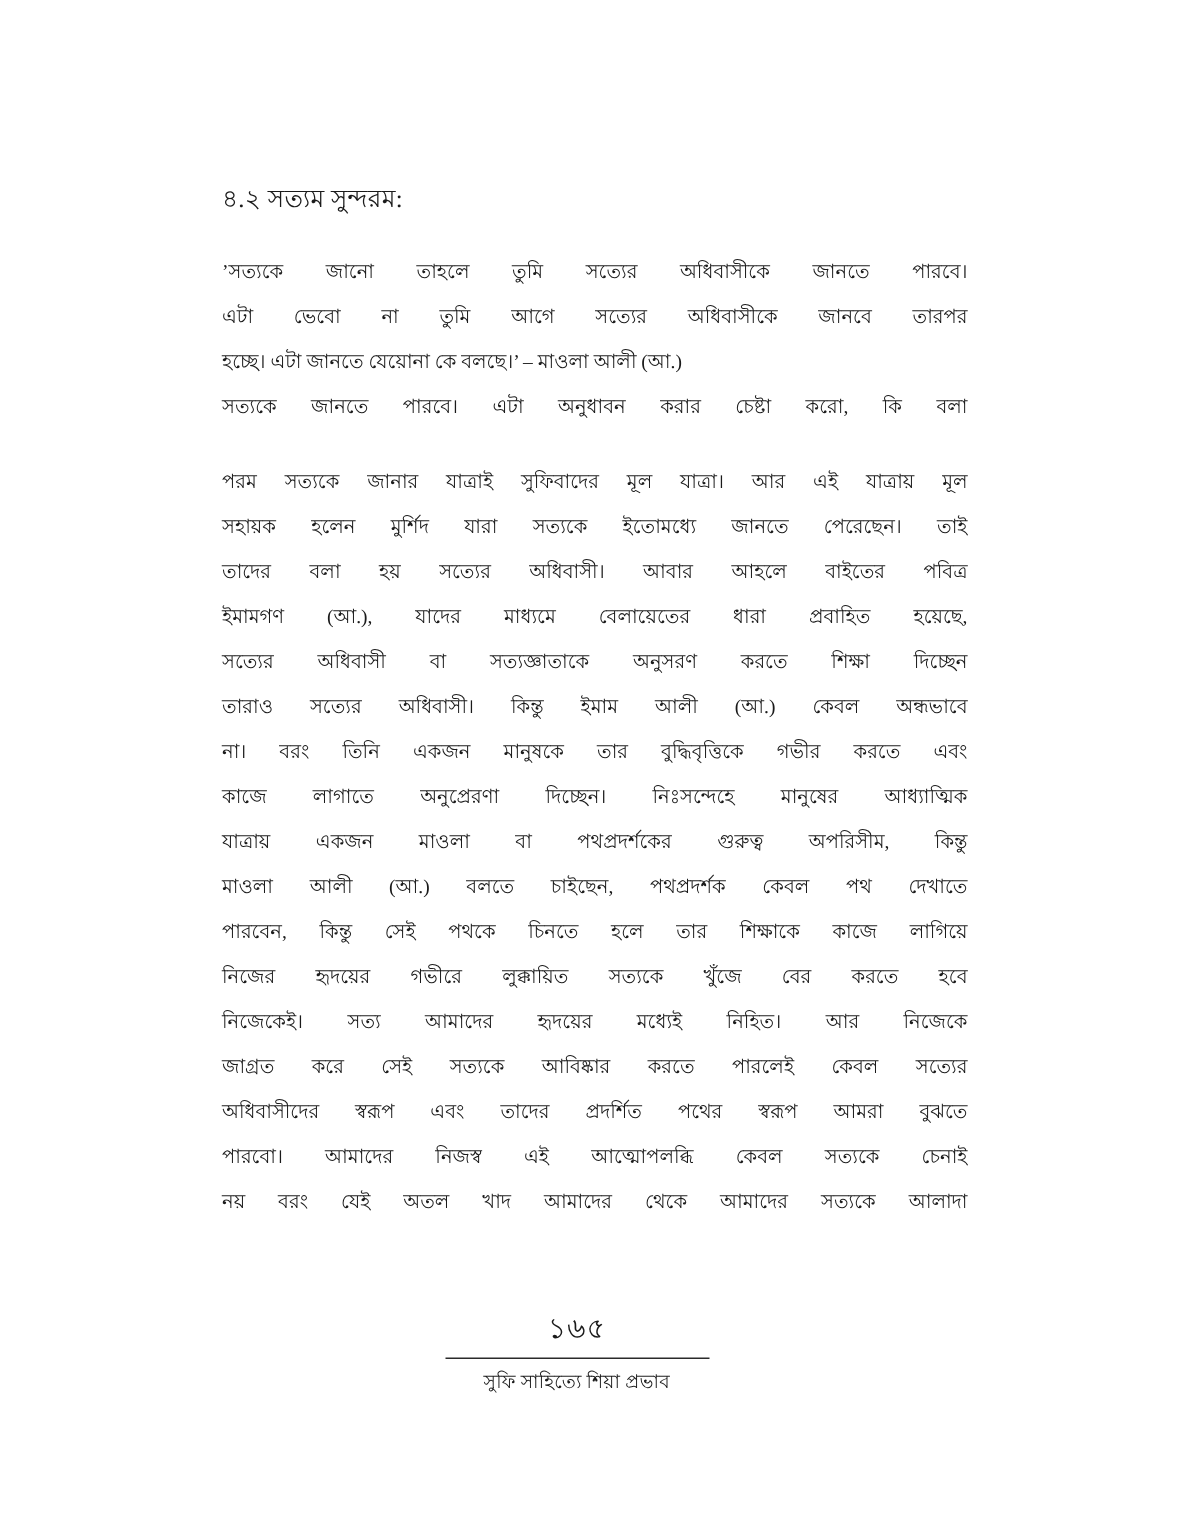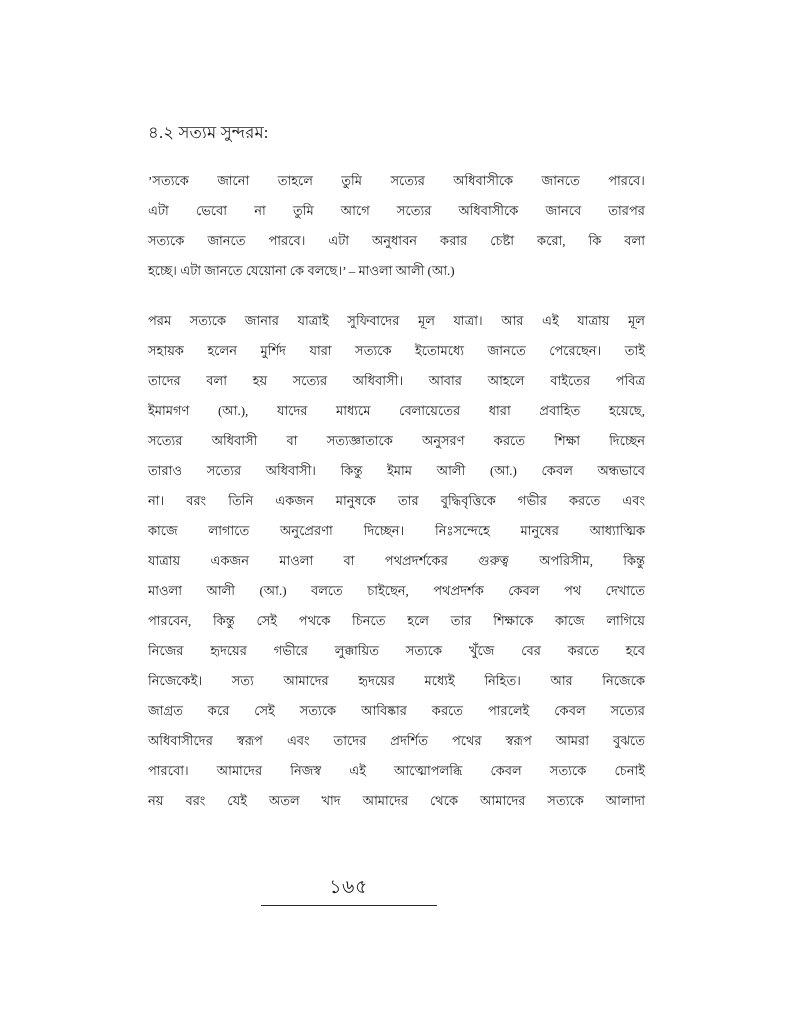--- a/index.html
+++ b/index.html
@@ -68,20 +68,21 @@
     margin: 0;
   }
 
   
   .footer {
     position: absolute;
     left: 0;
     top: 875px;
     width: 697px;
     text-align: center;
+    padding-left: 36px;
   }
 
   .page-number {
     font-size: 19px;
     line-height: 24px;
     letter-spacing: 0.5px;
     margin: 0;
   }
 
   .footer-rule {
@@ -104,22 +105,22 @@
 
 <div class="page">
 
   <div class="content">
 
     <h2 class="section-heading">৪.২ সত্যম সুন্দরম:</h2>
 
     <div class="quote-block">
       <span class="qline">’সত্যকে জানো তাহলে তুমি সত্যের অধিবাসীকে জানতে পারবে।</span>
       <span class="qline">এটা ভেবো না তুমি আগে সত্যের অধিবাসীকে জানবে তারপর</span>
+      <span class="qline last">হচ্ছে। এটা জানতে যেয়োনা কে বলছে।’ – মাওলা আলী (আ.)</span>
       <span class="qline">সত্যকে জানতে পারবে। এটা অনুধাবন করার চেষ্টা করো, কি বলা</span>
-      <span class="qline last">হচ্ছে। এটা জানতে যেয়োনা কে বলছে।’ – মাওলা আলী (আ.)</span>
     </div>
 
     <div class="body-block">
       <span class="bline">পরম সত্যকে জানার যাত্রাই সুফিবাদের মূল যাত্রা। আর এই যাত্রায় মূল</span>
       <span class="bline">সহায়ক হলেন মুর্শিদ যারা সত্যকে ইতোমধ্যে জানতে পেরেছেন। তাই</span>
       <span class="bline">তাদের বলা হয় সত্যের অধিবাসী। আবার আহলে বাইতের পবিত্র</span>
       <span class="bline">ইমামগণ (আ.), যাদের মাধ্যমে বেলায়েতের ধারা প্রবাহিত হয়েছে,</span>
       <span class="bline">সত্যের অধিবাসী বা সত্যজ্ঞাতাকে অনুসরণ করতে শিক্ষা দিচ্ছেন</span>
       <span class="bline">তারাও সত্যের অধিবাসী। কিন্তু ইমাম আলী (আ.) কেবল অন্ধভাবে</span>
       <span class="bline">না। বরং তিনি একজন মানুষকে তার বুদ্ধিবৃত্তিকে গভীর করতে এবং</span>
@@ -133,15 +134,16 @@
       <span class="bline">অধিবাসীদের স্বরূপ এবং তাদের প্রদর্শিত পথের স্বরূপ আমরা বুঝতে</span>
       <span class="bline">পারবো। আমাদের নিজস্ব এই আত্মোপলব্ধি কেবল সত্যকে চেনাই</span>
       <span class="bline">নয় বরং যেই অতল খাদ আমাদের থেকে আমাদের সত্যকে আলাদা</span>
     </div>
 
   </div>
 
   <div class="footer">
     <div class="page-number">১৬৫</div>
     <div class="footer-rule"></div>
+    <div class="footer-title">সুফি সাহিত্যে শিয়া প্রভাব</div>
   </div>
 
 </div>
 
 </body></html>

